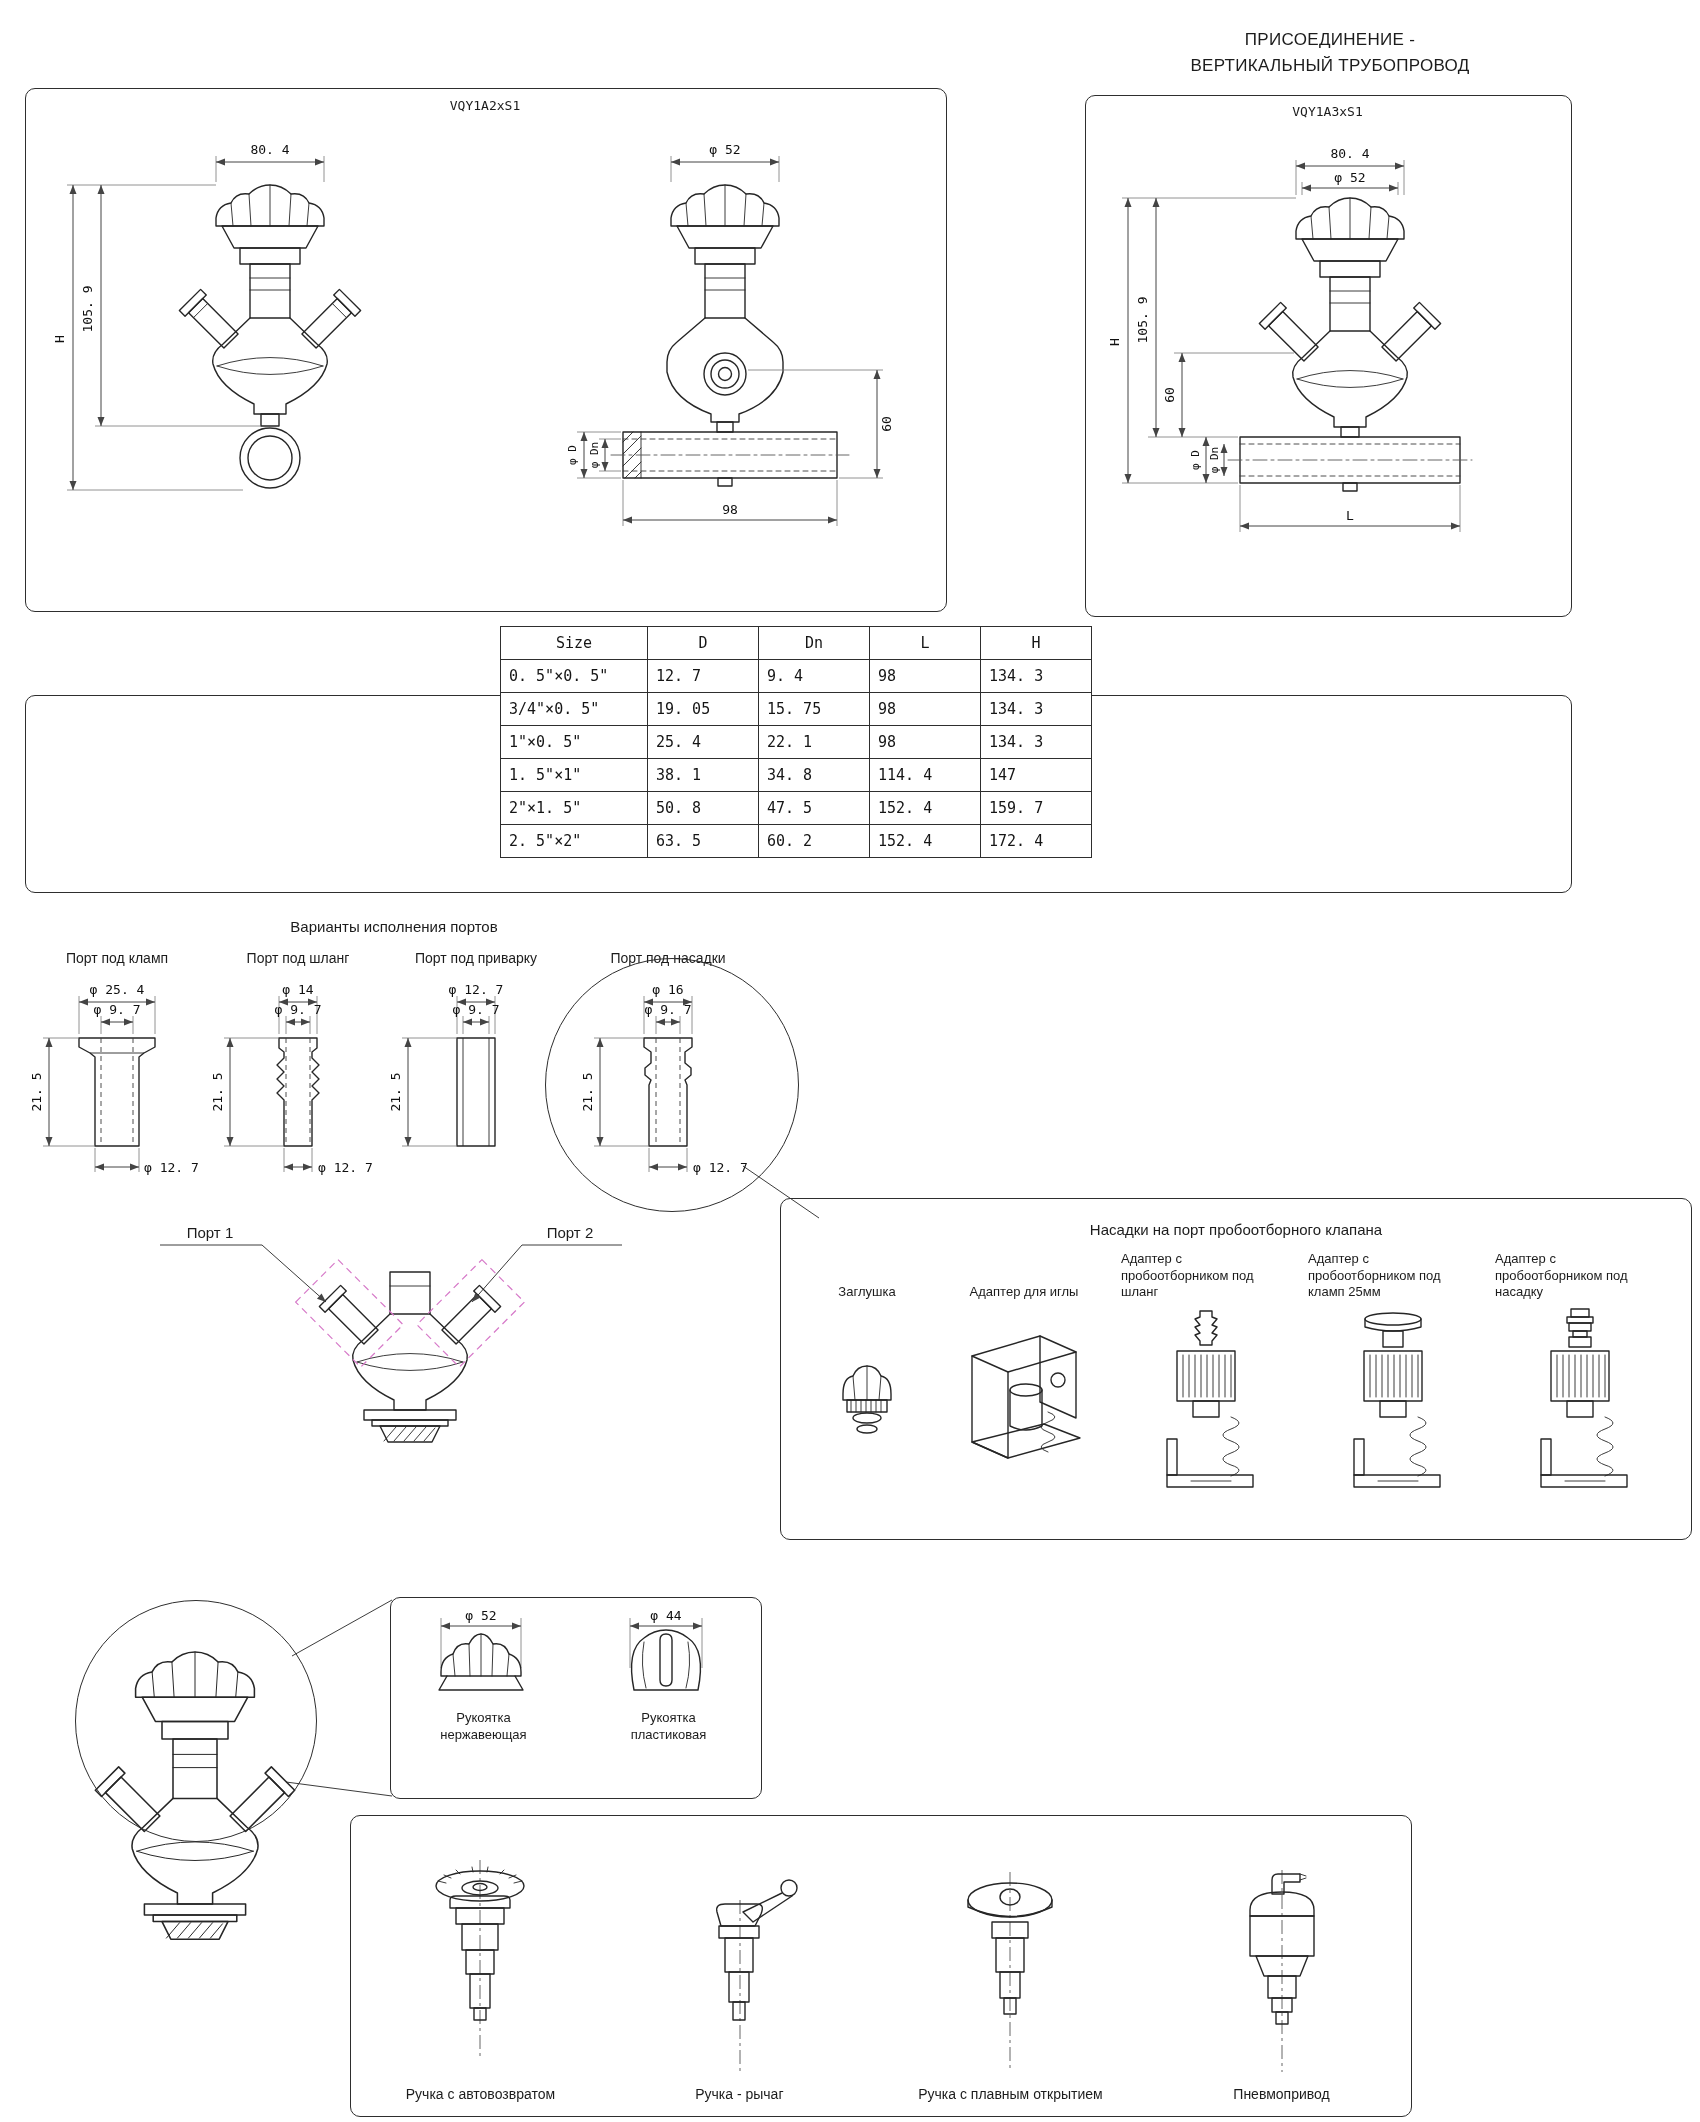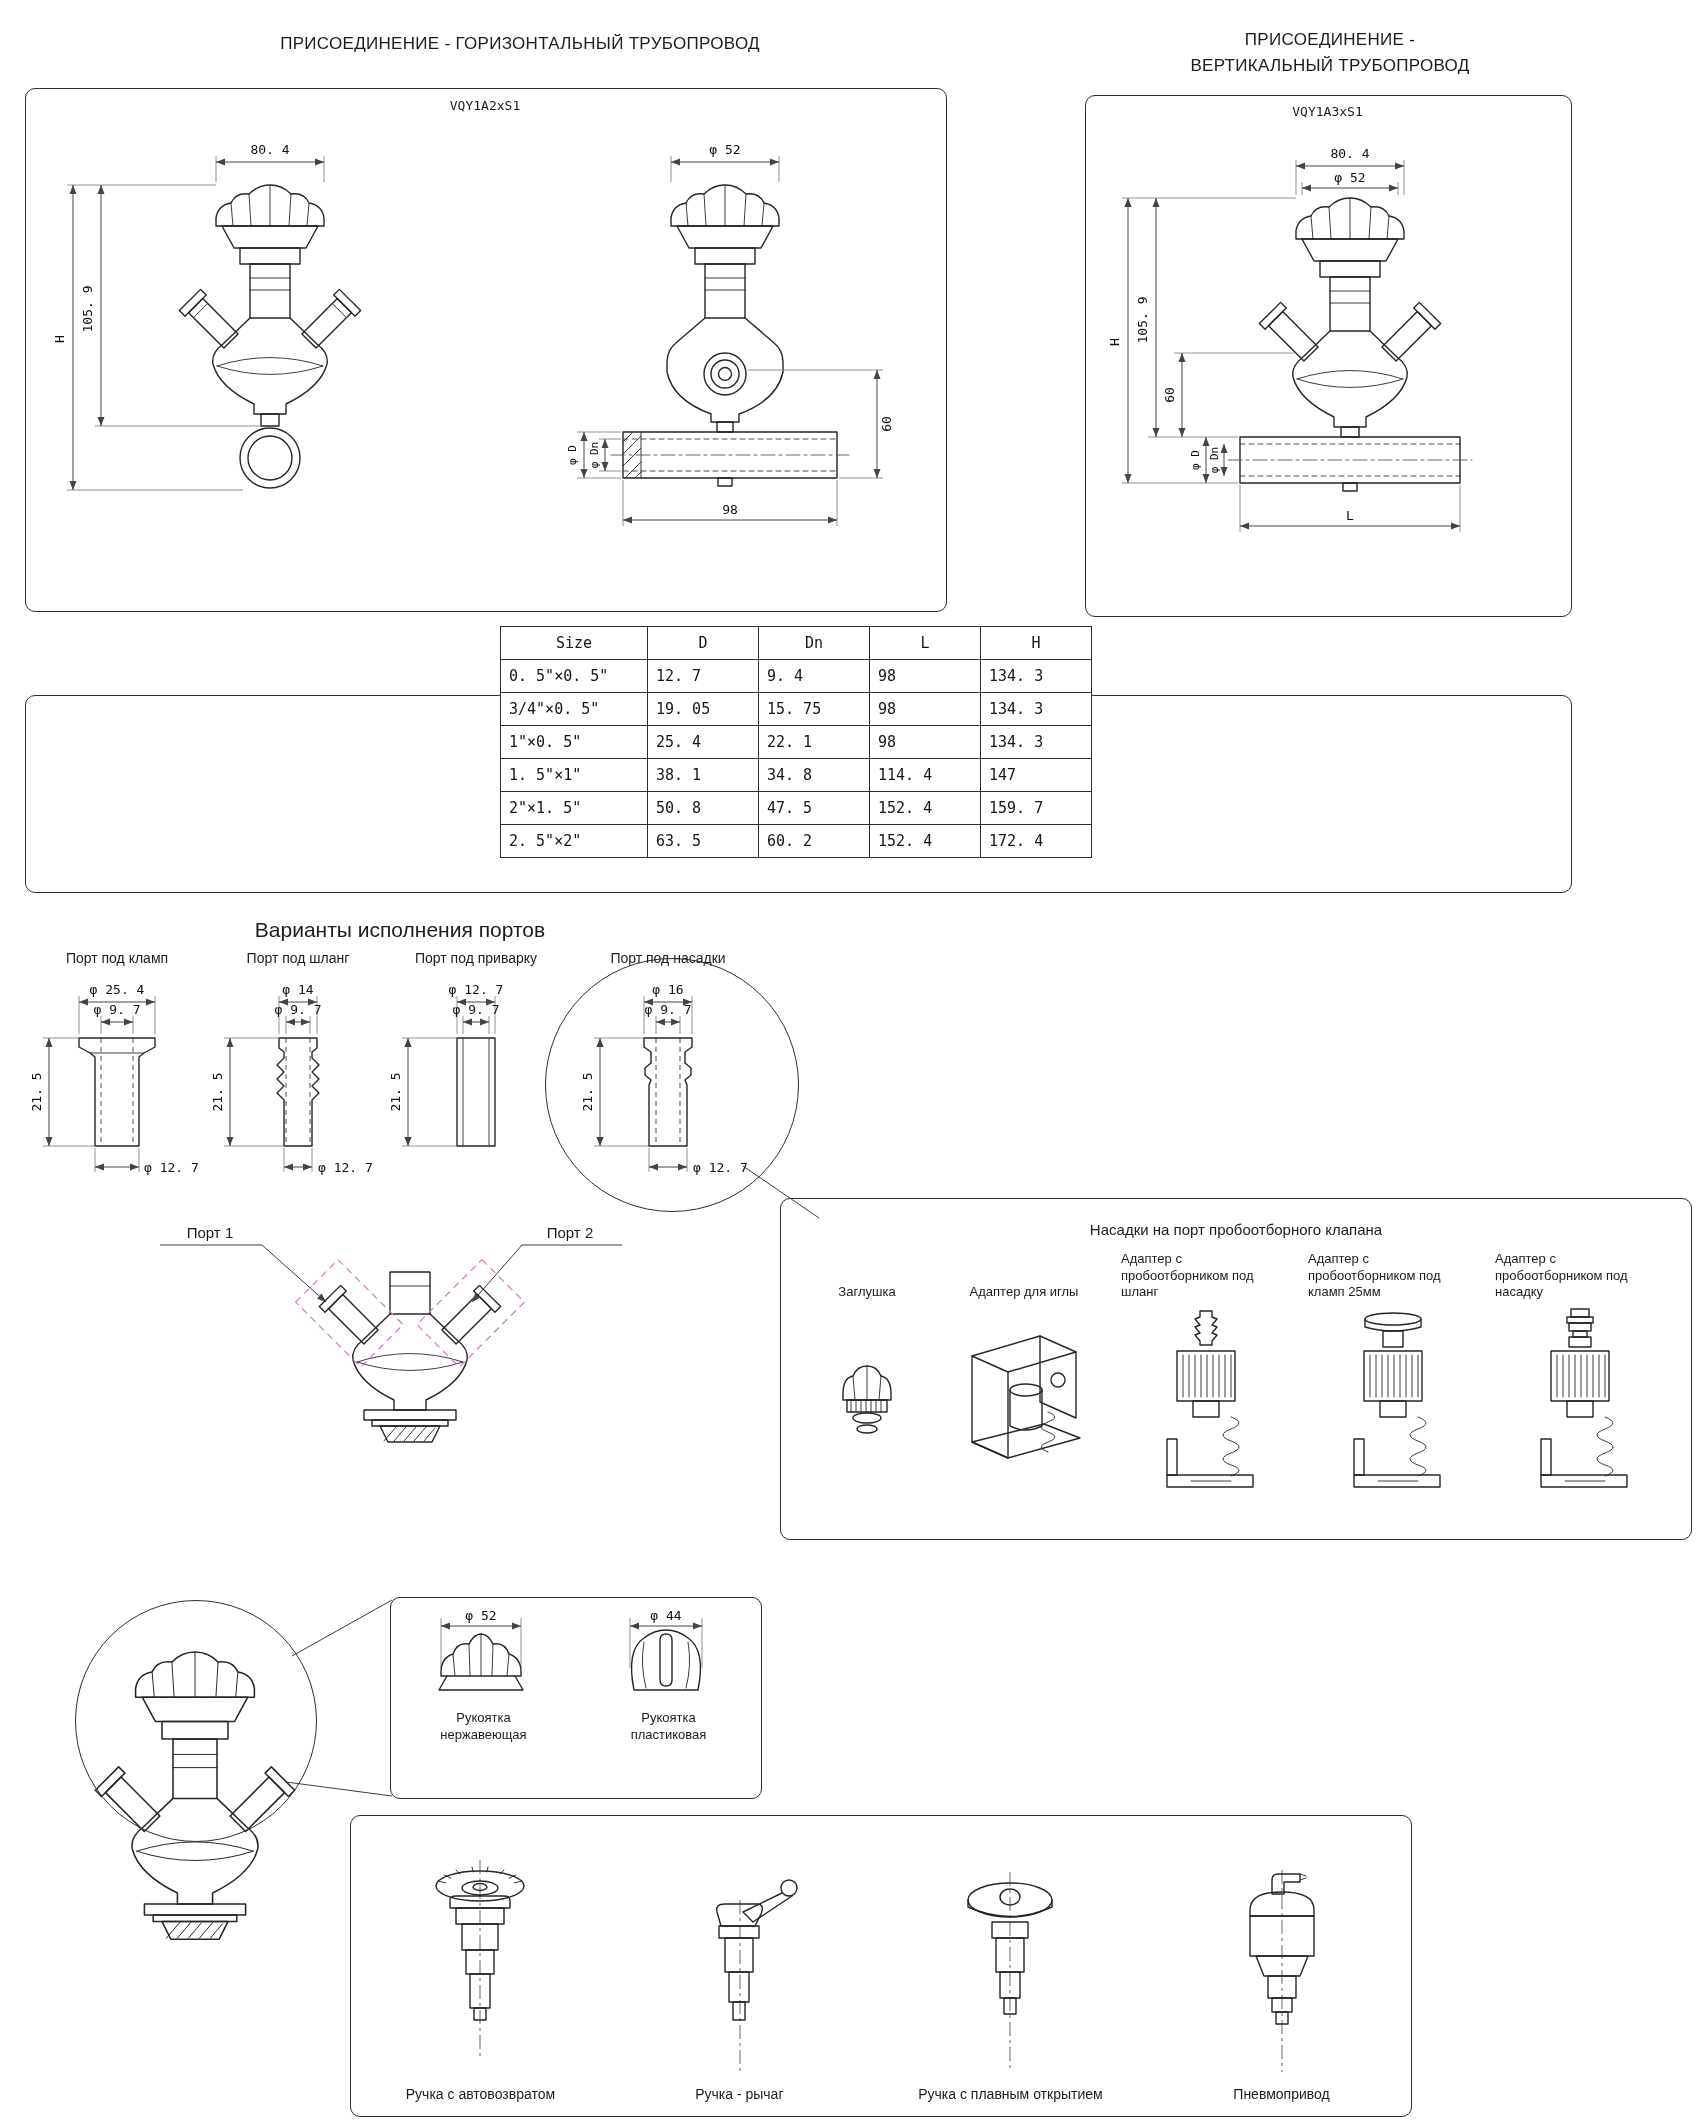--- a/index.html
+++ b/index.html
@@ -157,21 +157,20 @@
         <rect x="62" y="54" width="26" height="16"></rect>
         <path class="thin" d="M100,70 q16,6 0,12 q-16,6 0,12 q16,6 0,12 q-16,6 0,12 q16,5 0,11"></path>
         <rect x="36" y="92" width="10" height="36"></rect>
         <rect x="36" y="128" width="86" height="12"></rect>
         <line class="thin" x1="60" y1="134" x2="100" y2="134"></line>
       </g>
     </symbol>
   </defs>
 </svg>
 
-<div class="abs title" style="left:120px;top:34px;width:800px">ПРИСОЕДИНЕНИЕ - ГОРИЗОНТАЛЬНЫЙ ТРУБОПРОВОД</div>
 <div class="abs title" style="left:1090px;top:30px;width:480px">ПРИСОЕДИНЕНИЕ -</div>
 <div class="abs title" style="left:1090px;top:56px;width:480px">ВЕРТИКАЛЬНЫЙ ТРУБОПРОВОД</div>
 
 <div class="frame" style="left:25px;top:88px;width:920px;height:522px"></div>
 <div class="abs model" style="left:25px;top:98px;width:920px">VQY1A2xS1</div>
 
 <svg class="abs" style="left:45px;top:124px" width="420" height="470" viewBox="0 0 420 470">
   <use href="#v-front" x="75" y="50" width="300" height="340"></use>
   <line class="ext" x1="171" y1="58" x2="171" y2="32"></line>
       <line class="ext" x1="279" y1="58" x2="279" y2="32"></line>
@@ -292,21 +291,21 @@
   <tr>
     <td>2. 5"×2"</td>
           <td>63. 5</td>
     <td>60. 2</td>
           <td>152. 4</td>
     <td>172. 4</td>
   </tr>
 </tbody>
     </table>
 
-<div class="abs" style="left:175px;top:918px;width:450px;font-size:21px;text-align:center">Варианты исполнения портов</div>
+<div class="abs" style="left:169px;top:918px;width:450px;font-size:15px;text-align:center">Варианты исполнения портов</div>
 
 <div class="abs seclabel" style="left:32px;top:950px;width:170px">Порт под кламп</div>
 <div class="abs seclabel" style="left:213px;top:950px;width:170px">Порт под шланг</div>
 <div class="abs seclabel" style="left:386px;top:950px;width:180px">Порт под приварку</div>
 <div class="abs seclabel" style="left:578px;top:950px;width:180px">Порт под насадки</div>
 
 <svg class="abs" style="left:17px;top:976px" width="200" height="230" viewBox="0 0 200 230">
   <line class="ext" x1="62" y1="58" x2="62" y2="20"></line>
       <line class="ext" x1="138" y1="58" x2="138" y2="20"></line>
   <line class="dim" x1="62" y1="26" x2="138" y2="26" marker-start="url(#ah)" marker-end="url(#ah)"></line>

